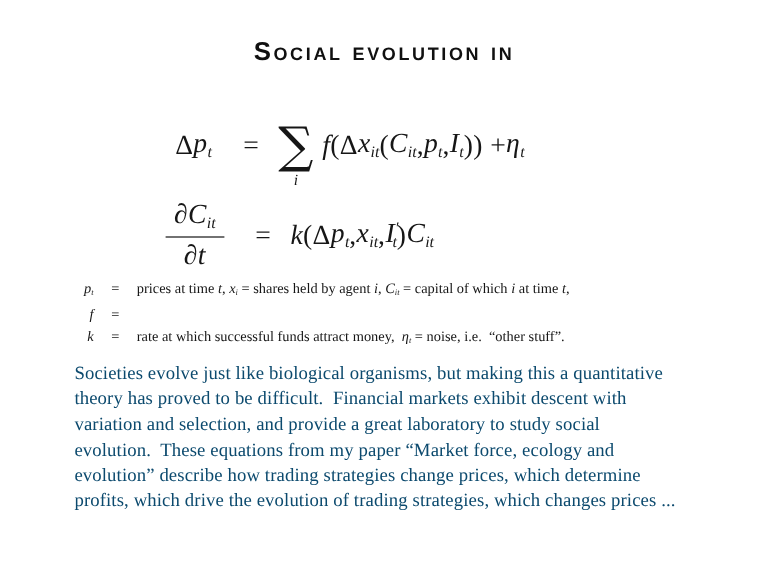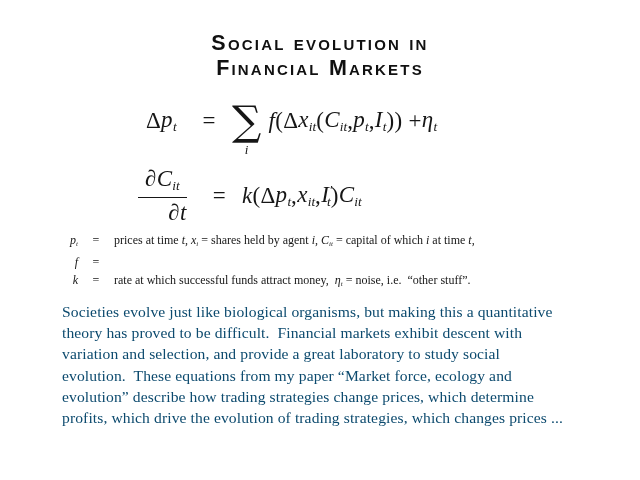--- a/index.html
+++ b/index.html
@@ -15,21 +15,21 @@
   .eq{position:absolute;display:flex;align-items:center;font-size:23px;letter-spacing:.3px;
       font-family:"Liberation Serif","DejaVu Serif","DejaVu Sans",serif;}
   .eq1{left:146px;top:101px;}
   .eq2{left:138px;top:166px;}
   .it{font-style:italic;}
   .rel{margin:0 16px 0 26px;}
   .sum{position:relative;display:inline-block;line-height:1;margin-right:7px;}
   .sumg{font-size:41px;line-height:40px;display:inline-block;font-family:"DejaVu Serif","DejaVu Sans",serif;}
   .sum .below{position:absolute;left:50%;top:calc(100% + 2px);transform:translateX(-50%);
               font-size:13px;font-style:italic;line-height:1;}
-  .frac{display:inline-flex;flex-direction:column;align-items:flex-end;text-align:center;}
+  .frac{display:inline-flex;flex-direction:column;align-items:center;text-align:center;}
   .frac .num{display:inline-block;padding:0 7px 3px;border-bottom:1.5px solid #161616;}
   .frac .den{display:inline-block;padding-top:2px;}
   .sb{font-size:.58em;font-style:italic;vertical-align:-0.3em;letter-spacing:0;}
   .sp{font-size:.58em;vertical-align:.6em;letter-spacing:0;}
   .tuck{margin-left:-.38em;}
 
   
   .defs{position:absolute;left:54px;top:231px;font-size:12px;line-height:18px;width:586px;}
   .defrow{display:flex;white-space:pre;}
   .dsym{width:24px;text-align:right;flex:none;}
@@ -40,21 +40,20 @@
   .textblock{position:absolute;left:62px;top:301px;width:570px;}
   .para,.attribution{margin:0;font-size:15.6px;line-height:21.2px;white-space:pre;letter-spacing:.1px;color:#0c4a6e;}
 </style>
 </head>
 <body>
 
 <div class="slide" style="background: rgb(255, 255, 255); color: rgb(22, 22, 22);">
 
   <header class="title">
     <div>Social evolution in</div>
-    <div>Financial Markets</div>
   </header>
 
   <div class="eq eq1">
       <span>Δ</span>
       <span class="it">p<span class="sb">t</span></span>
       <span class="rel">=</span>
       <span class="sum"><span class="sumg">∑</span><span class="below">i</span></span>
       <span class="it">f </span>
       <span>(Δ</span>
       <span class="it">x<span class="sb">it</span></span>

